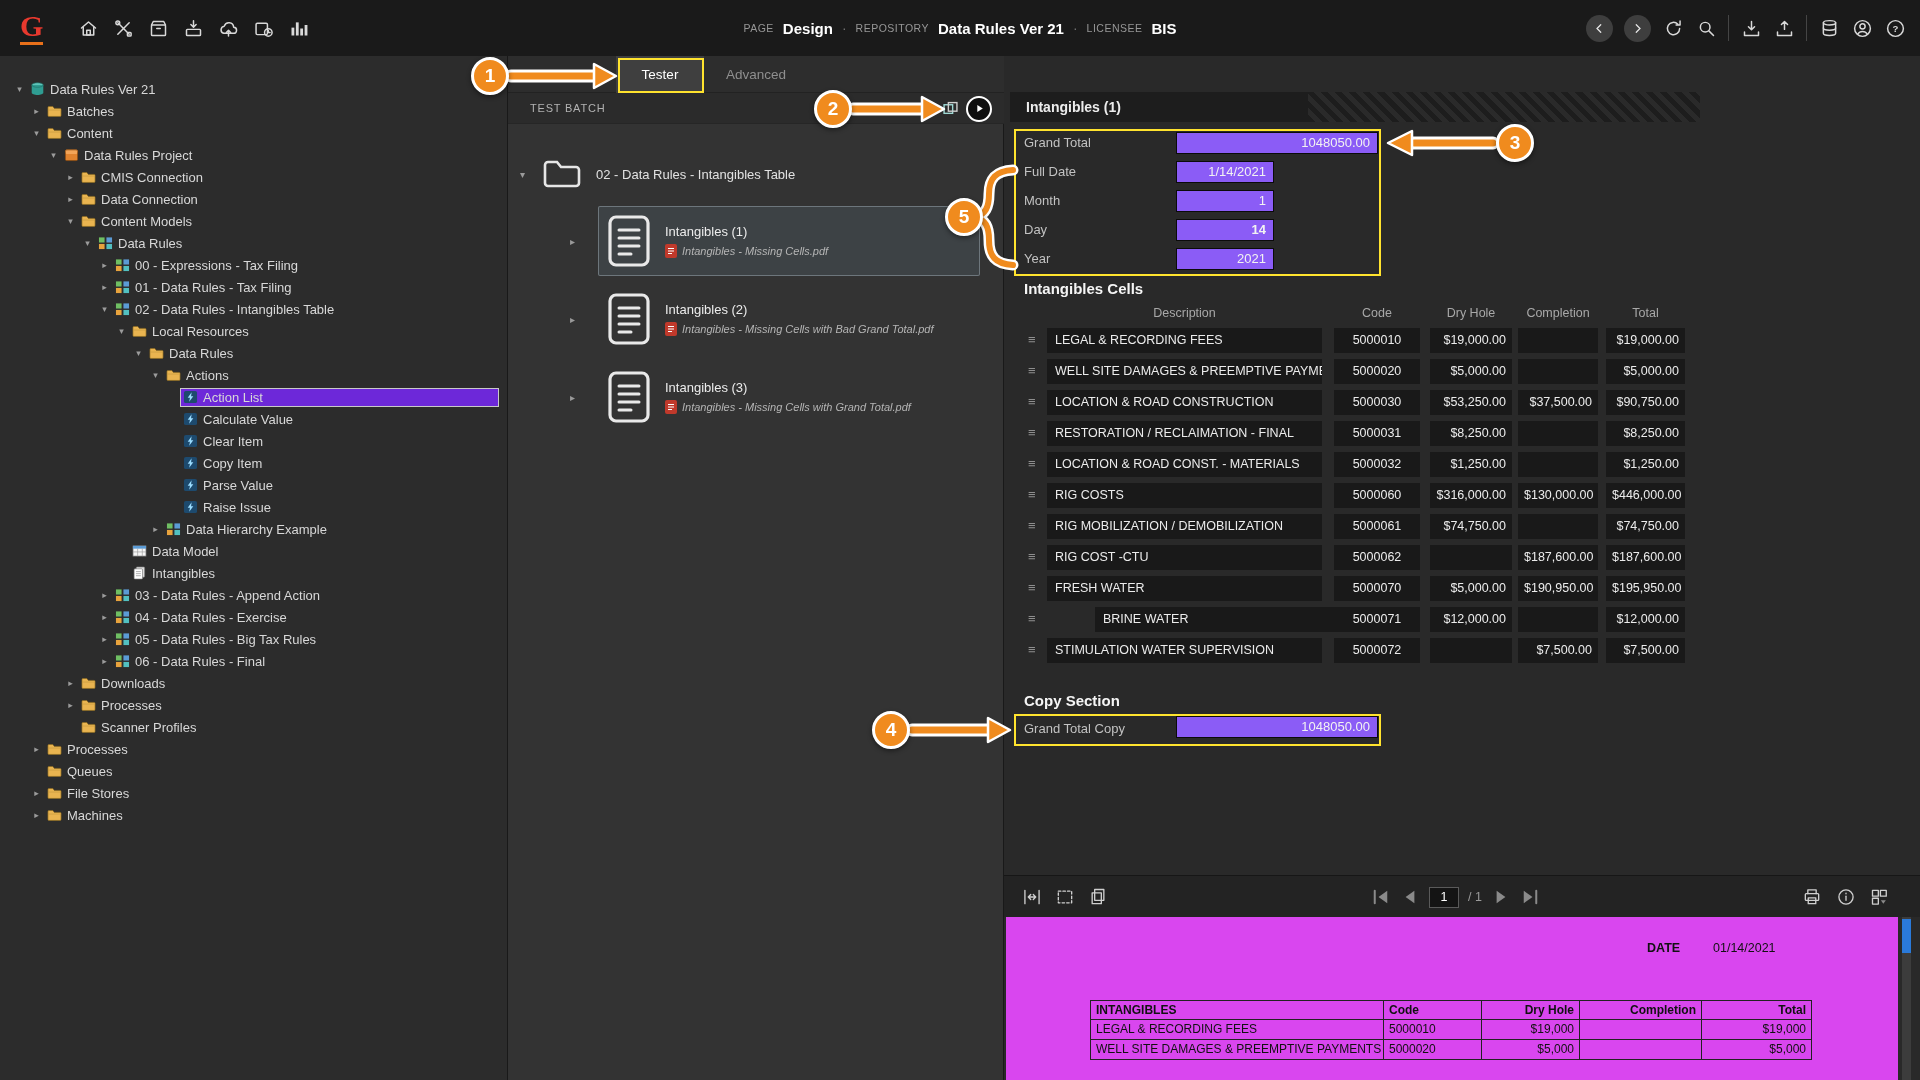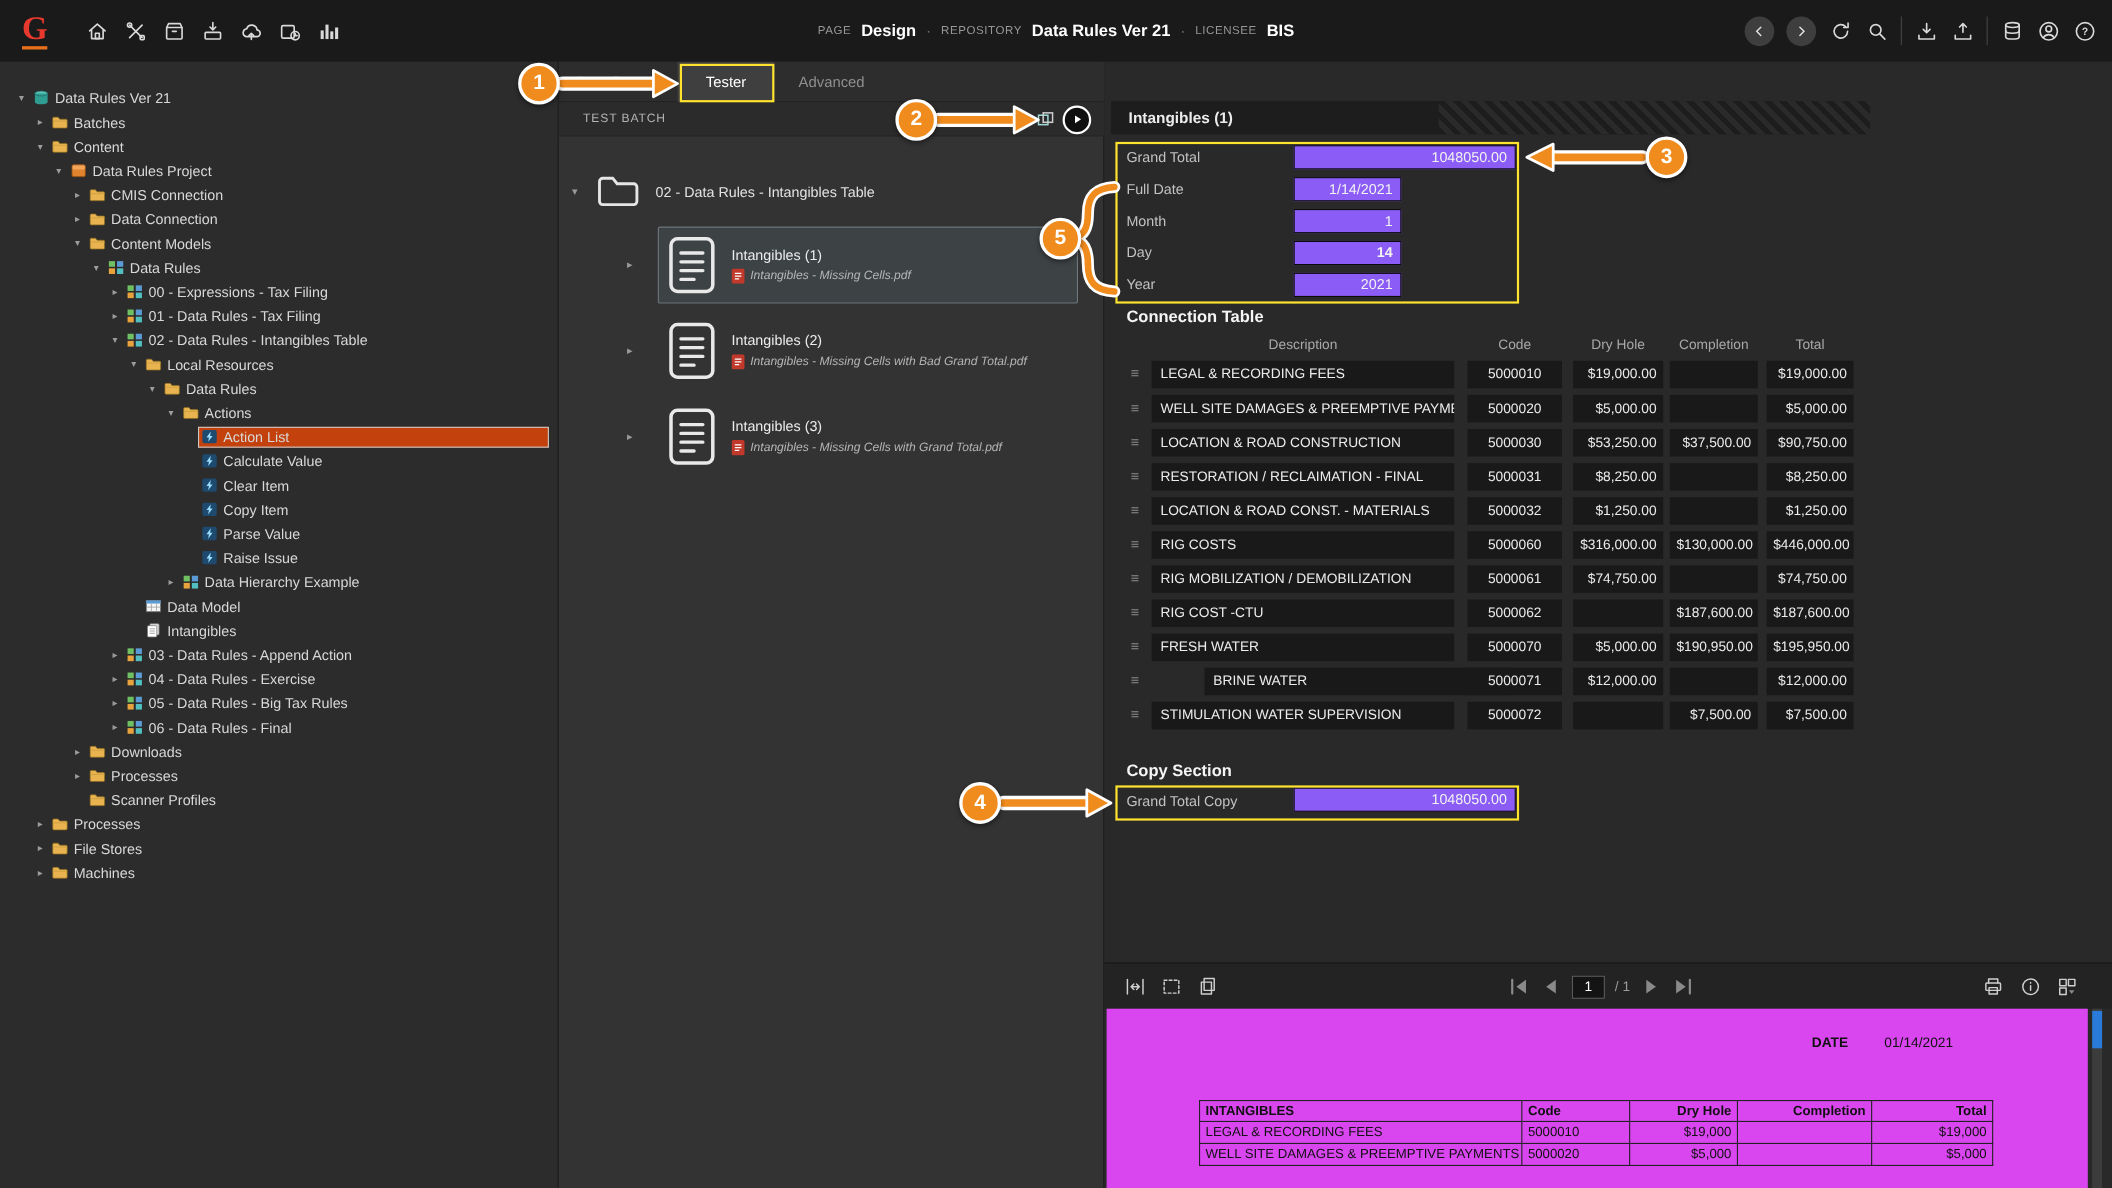--- a/index.html
+++ b/index.html
@@ -31,21 +31,21 @@
   #tree-panel{position:absolute;left:0;top:56px;width:508px;height:1024px;background:#2c2c2c;
     border-right:1px solid #191919;padding-top:22px;overflow:hidden}
   #batch-panel{position:absolute;left:508px;top:56px;width:496px;height:1024px;background:#333;
     border-right:1px solid #191919}
   #right-panel{position:absolute;left:1004px;top:56px;width:916px;height:1024px;background:#292929}
 
   
   .trow{display:flex;align-items:center;height:22px;font-size:13px;color:#d8d8d8;white-space:nowrap}
   .texp{width:15px;flex:0 0 15px;font-size:9px;color:#9c9c9c;text-align:center}
   .twrap{display:inline-flex;align-items:center;gap:5px;padding:1px 5px 1px 2px;border:1px solid transparent}
-  .trow.sel .twrap{border-color:#c9c9c9;background:#c2410c;flex:1;margin-right:8px}
+  .trow.sel .twrap{border-color:#c9c9c9;background:#6d28d9;flex:1;margin-right:8px}
   .ticon{width:15px;height:14px;flex:0 0 15px}
   .ticon svg{width:15px;height:14px;display:block}
   .tlabel{white-space:nowrap}
 
   
   #tab-bar{position:absolute;left:0;top:0;width:496px;height:37px;background:#2d2d2d;
     border-bottom:1px solid #222}
   .tab{position:absolute;top:0;height:37px;line-height:37px;font-size:13.5px;text-align:center;color:#8f8f8f}
   .tab.ghost{left:16px}
   .tab.active{left:108px;width:88px;background:#3f3f3f;color:#fff}
@@ -648,20 +648,32 @@
           <span class="ticon">
             <svg viewBox="0 0 16 14">
               <path d="M1 3.2 a1 1 0 0 1 1-1 h4.2 l1.6 2 H14 a1 1 0 0 1 1 1 v6.6 a1 1 0 0 1-1 1 H2 a1 1 0 0 1-1-1 z" fill="#e9b450" stroke="#8a6a20" stroke-width="0.7"></path>
               <path d="M1 6 h14" stroke="#c79a3e" stroke-width="0.7"></path>
             </svg>
           </span>
           <span class="tlabel">Processes</span>
         </span>
       </div>
       <div class="trow" style="padding-left: 29px;">
+        <span class="texp"></span>
+        <span class="twrap">
+          <span class="ticon">
+            <svg viewBox="0 0 16 14">
+              <path d="M1 3.2 a1 1 0 0 1 1-1 h4.2 l1.6 2 H14 a1 1 0 0 1 1 1 v6.6 a1 1 0 0 1-1 1 H2 a1 1 0 0 1-1-1 z" fill="#e9b450" stroke="#8a6a20" stroke-width="0.7"></path>
+              <path d="M1 6 h14" stroke="#c79a3e" stroke-width="0.7"></path>
+            </svg>
+          </span>
+          <span class="tlabel">Queues</span>
+        </span>
+      </div>
+      <div class="trow" style="padding-left: 29px;">
         <span class="texp">▸</span>
         <span class="twrap">
           <span class="ticon">
             <svg viewBox="0 0 16 14">
               <path d="M1 3.2 a1 1 0 0 1 1-1 h4.2 l1.6 2 H14 a1 1 0 0 1 1 1 v6.6 a1 1 0 0 1-1 1 H2 a1 1 0 0 1-1-1 z" fill="#e9b450" stroke="#8a6a20" stroke-width="0.7"></path>
               <path d="M1 6 h14" stroke="#c79a3e" stroke-width="0.7"></path>
             </svg>
           </span>
           <span class="tlabel">File Stores</span>
         </span>
@@ -795,21 +807,21 @@
       <div class="fld-input" style="top: 76px; left: 172px; width: 202px;">1048050.00</div>
       <div class="fld-label" style="top: 105px;">Full Date</div>
       <div class="fld-input" style="top: 105px; left: 172px; width: 98px;">1/14/2021</div>
       <div class="fld-label" style="top: 134px;">Month</div>
       <div class="fld-input" style="top: 134px; left: 172px; width: 98px;">1</div>
       <div class="fld-label" style="top: 163px;">Day</div>
       <div class="fld-input" style="top: 163px; left: 172px; width: 98px; font-weight: bold;">14</div>
       <div class="fld-label" style="top: 192px;">Year</div>
       <div class="fld-input" style="top: 192px; left: 172px; width: 98px;">2021</div>
     </div>
-  <div id="tbl-title">Connection Table</div>
+  <div id="tbl-title">Intangibles Cells</div>
   <div id="tbl-head">
       <div class="th" style="left: 43px; width: 275px;">Description</div>
       <div class="th" style="left: 330px; width: 86px;">Code</div>
       <div class="th" style="left: 426px; width: 82px;">Dry Hole</div>
       <div class="th" style="left: 514px; width: 80px;">Completion</div>
       <div class="th" style="left: 602px; width: 79px;">Total</div>
     </div>
   <div id="tbl-rows">
       <div class="dtrow" style="top: 272px;">
         <span class="grip">≡</span>

